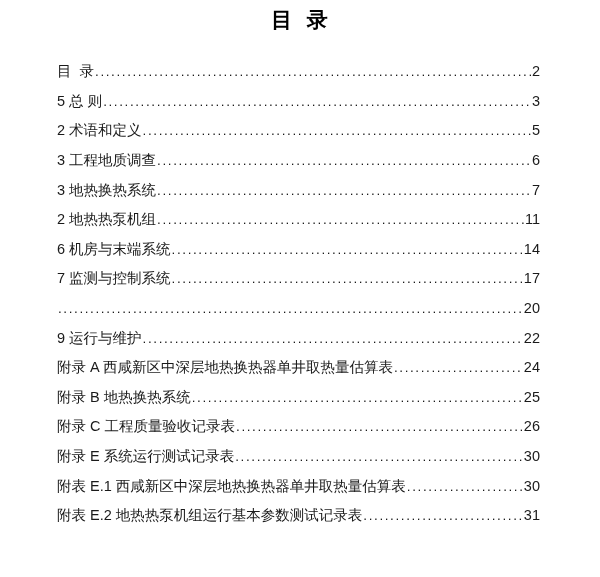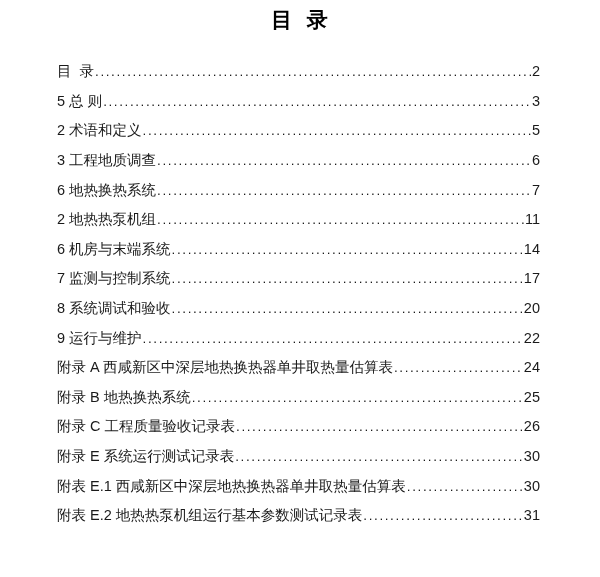--- a/index.html
+++ b/index.html
@@ -90,21 +90,21 @@
     <span class="toc-page">5</span>
   </div>
 
   <div class="toc-row">
     <span class="toc-label">3 工程地质调查</span>
     <span class="toc-dots"></span>
     <span class="toc-page">6</span>
   </div>
 
   <div class="toc-row">
-    <span class="toc-label">6 地热换热系统</span>
+    <span class="toc-label">3 地热换热系统</span>
     <span class="toc-dots"></span>
     <span class="toc-page">7</span>
   </div>
 
   <div class="toc-row">
     <span class="toc-label">2 地热热泵机组</span>
     <span class="toc-dots"></span>
     <span class="toc-page">11</span>
   </div>
 
@@ -114,21 +114,20 @@
     <span class="toc-page">14</span>
   </div>
 
   <div class="toc-row">
     <span class="toc-label">7 监测与控制系统</span>
     <span class="toc-dots"></span>
     <span class="toc-page">17</span>
   </div>
 
   <div class="toc-row">
-    <span class="toc-label">8 系统调试和验收</span>
     <span class="toc-dots"></span>
     <span class="toc-page">20</span>
   </div>
 
   <div class="toc-row">
     <span class="toc-label">9 运行与维护</span>
     <span class="toc-dots"></span>
     <span class="toc-page">22</span>
   </div>
 

